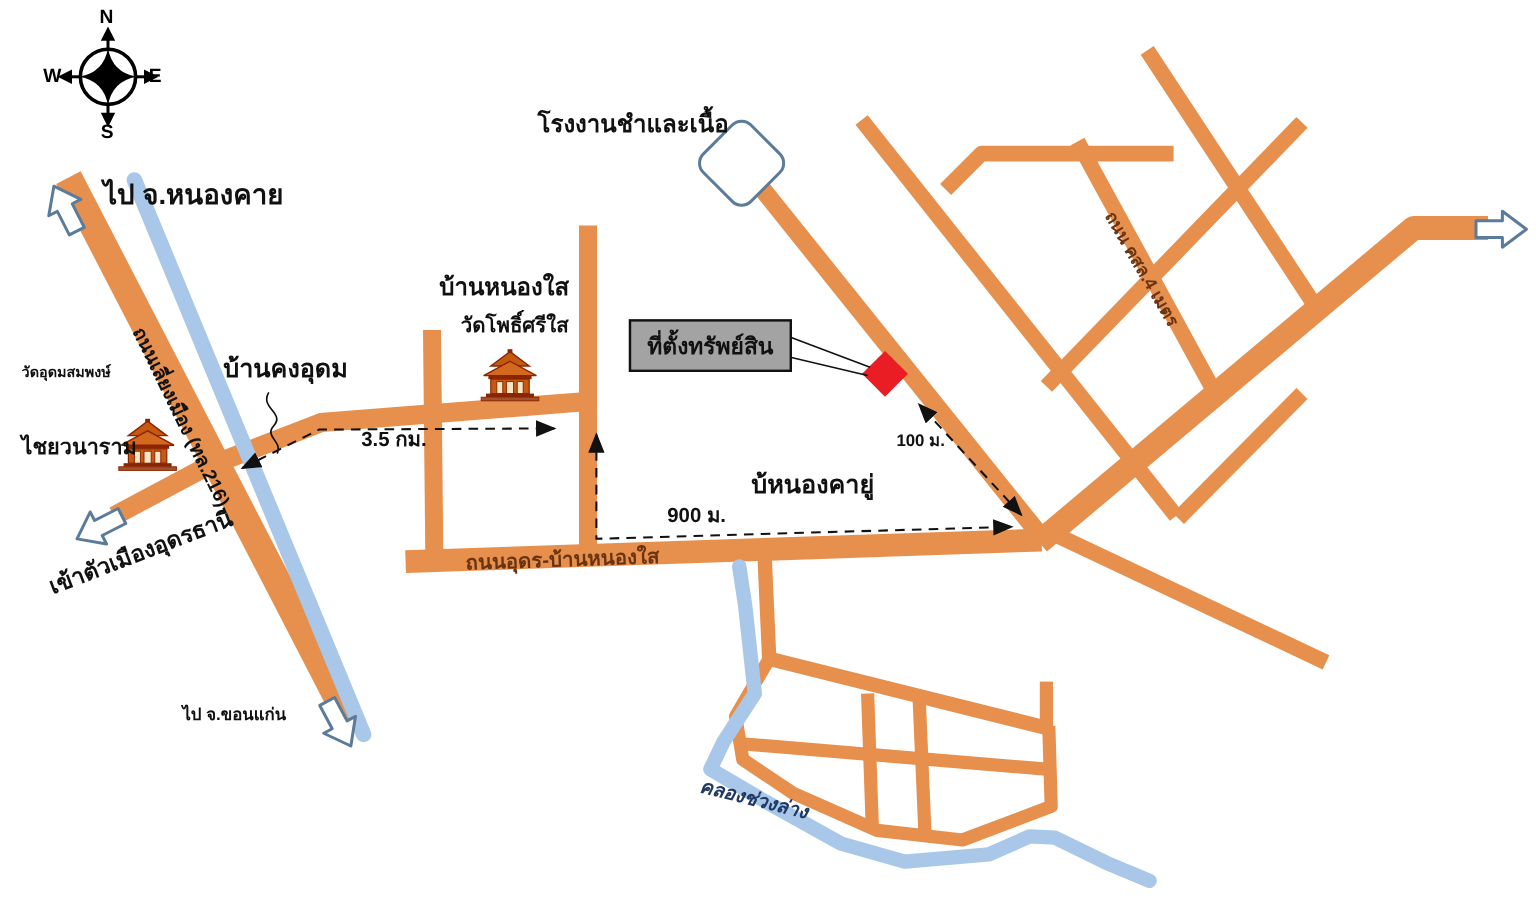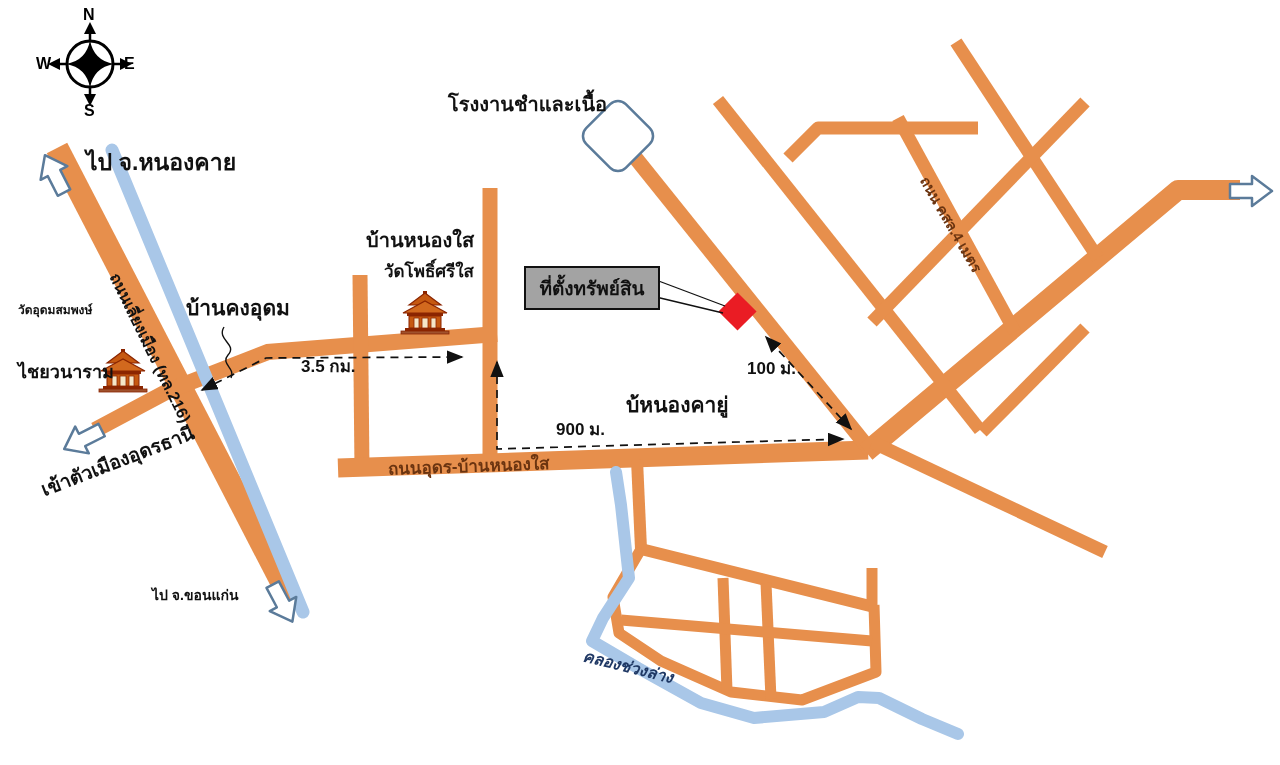--- a/index.html
+++ b/index.html
@@ -136,21 +136,21 @@
 <div class="lbl" style="left:18px;top:304px;font-size:12px;">วัดอุดมสมพงษ์</div>
 <div class="lbl" style="left:18px;top:331px;font-size:18px;margin-top:32px;">ไชยวนาราม</div>
 
 <div class="callout-box">
   <span>ที่ตั้งทรัพย์สิน</span>
 </div>
 
 <div class="lbl" style="left:301px;top:358px;font-size:17px;">3.5 กม.</div>
 <div class="lbl" style="left:556px;top:421px;font-size:17px;">900 ม.</div>
 <div class="lbl" style="left:626px;top:393px;font-size:21px;">บ้หนองคายู่</div>
-<div class="lbl" style="left:747px;top:360px;font-size:17px;">100 ม.</div>
+<div class="lbl" style="left:747px;top:360px;font-size:14px;">100 ม.</div>
 
 <div class="lbl roadtext" style="left:388px;top:458px;font-size:17px;transform:rotate(-2deg);">ถนนอุดร-บ้านหนองใส</div>
 
 <div class="lbl center" style="left:150px;top:348px;font-size:16px;transform:translate(-50%,-50%) rotate(64deg);">ถนนเลี่ยงเมือง (ทล.216)</div>
 <div class="lbl center" style="left:118px;top:462px;font-size:19px;transform:translate(-50%,-50%) rotate(-21deg);">เข้าตัวเมืองอุดรธานี</div>
 <div class="lbl" style="left:152px;top:588px;font-size:14px;">ไป จ.ขอนแก่น</div>
 
 <div class="lbl roadtext center" style="left:950px;top:225px;font-size:14.5px;transform:translate(-50%,-50%) rotate(60deg);">ถนน คสล.4 เมตร</div>
 <div class="lbl watertext center" style="left:628px;top:667px;font-size:16px;transform:translate(-50%,-50%) rotate(14deg);">คลองช่วงล่าง</div>
 

